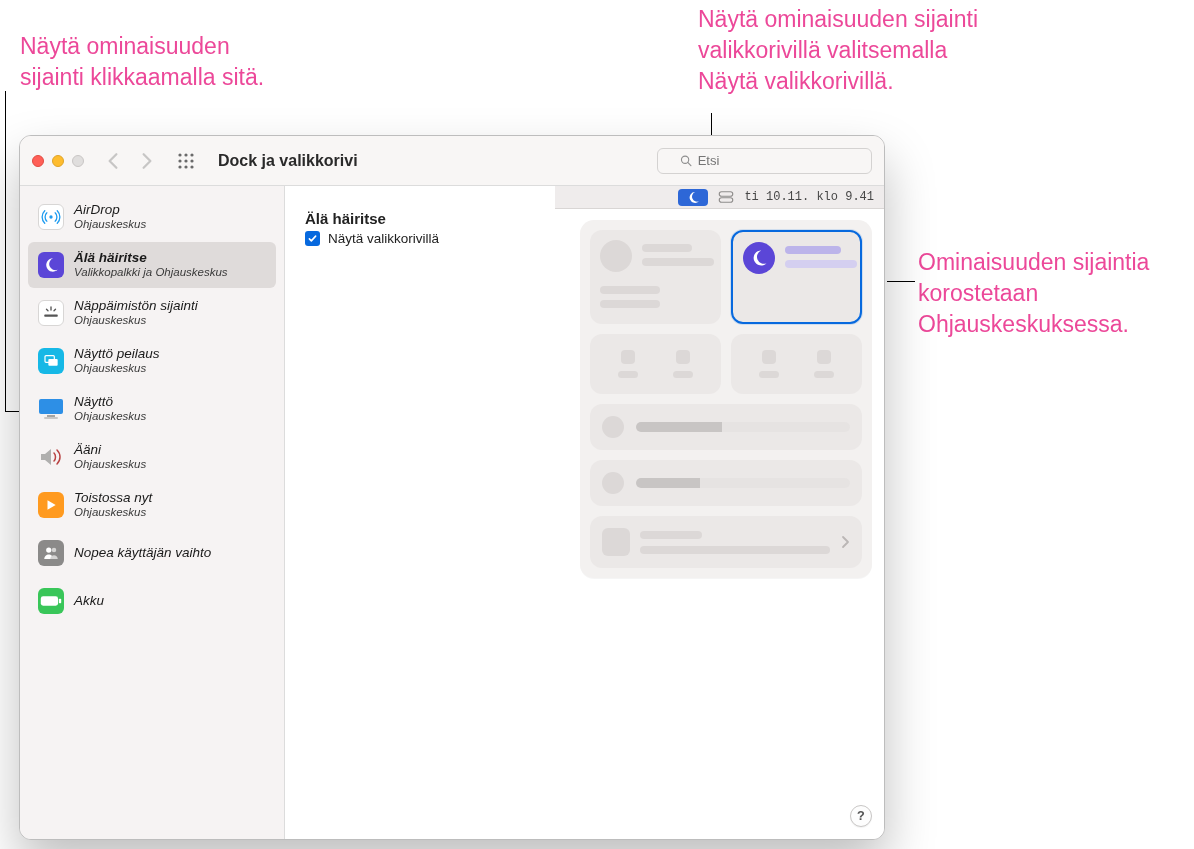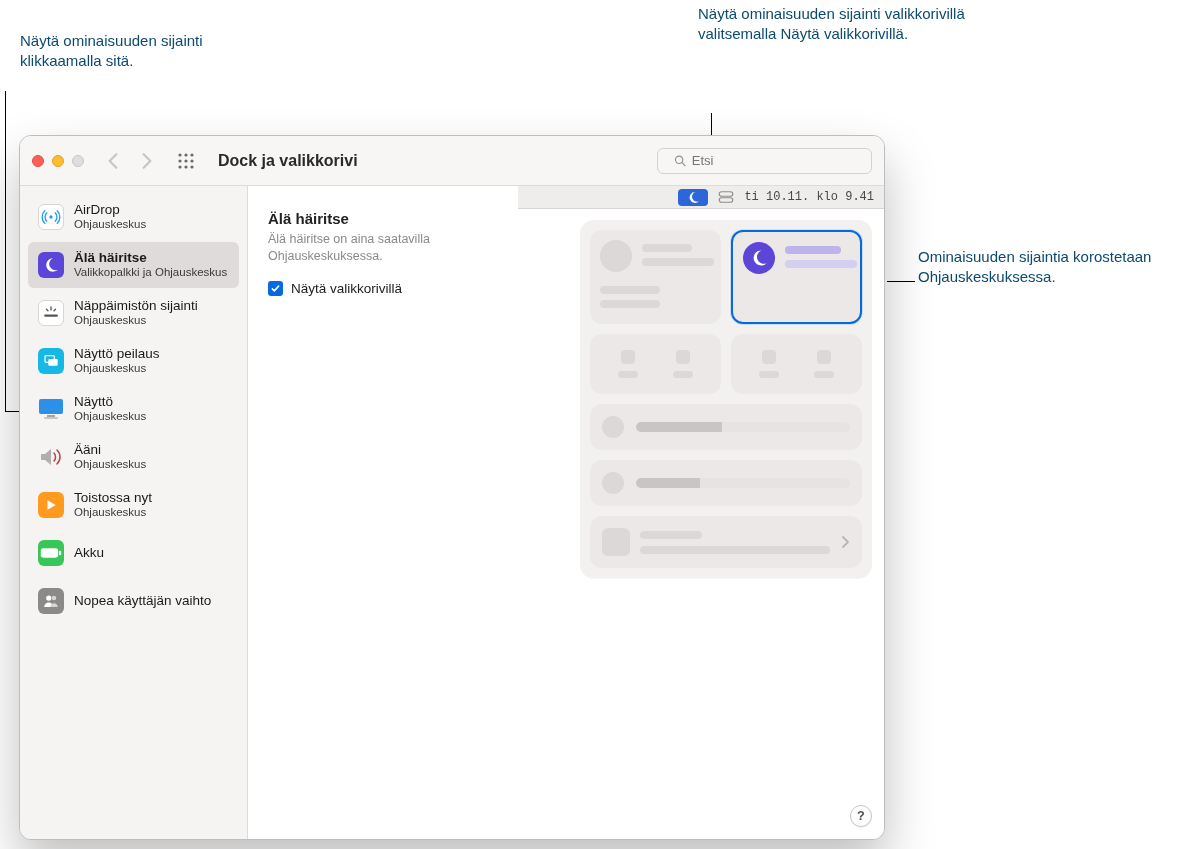--- a/index.html
+++ b/index.html
@@ -8,23 +8,23 @@
     background: #fff;
     width: 1194px;
     height: 849px;
     position: relative;
     overflow: hidden;
   }
 
   
   .callout {
     position: absolute;
-    font-size: 15px;
+    font-size: 23px;
     line-height: 1.35;
-    color: #0c4a6e;
+    color: #ec4899;
   }
   .callout-line {
     position: absolute;
     background: #000;
   }
 
   
   .window {
     position: absolute;
     left: 19px;
@@ -75,39 +75,40 @@
     color:#2a2a2a;
   }
 
   .search-wrap {
     margin-left: auto;
     width: 215px;
     height: 26px;
     border:1px solid #d4d2d1;
     border-radius: 6px;
     display:flex; align-items:center;
-    padding: 0 16px;
+    padding: 0 22px;
     gap:6px;
     background:#fff0;
   }
   .search-wrap svg { width:13px; height:13px; color:#8e8e8e; }
   .search-input {
     border:none; outline:none; background:transparent;
     font-size: 13px; color:#555; width:100%;
   }
 
   
   .body-wrap { display:flex; height:calc(100% - 50px); }
 
   .sidebar {
-    width: 228px;
+    width: 265px;
     border-right:1px solid #dcdcdc;
     overflow-y:auto;
     padding-top: 6px;
     background:#f6f3f3;
+    font-style:italic;
   }
   .sb-item {
     display:flex; align-items:center;
     gap:10px;
     padding: 4px 10px;
     margin: 2px 8px;
     border-radius:6px;
     min-height: 46px;
   }
   .sb-item.selected { background:#dfdbda; }
@@ -393,52 +394,51 @@
         </div>
         <div class="sb-text">
           <span class="sb-title">Toistossa nyt</span>
           <span class="sb-sub">Ohjauskeskus</span>
         </div>
       </div>
 
 
 
       <div class="sb-item">
-        <div class="sb-icon" style="background:#39c659;">
-          <svg viewBox="0 0 28 16" width="22" height="14">
-              <rect x="1" y="2" width="22" height="12" rx="3" fill="#fff"></rect>
-              <rect x="24" y="5" width="3" height="6" rx="1" fill="#fff"></rect>
-            </svg>
-        </div>
-        <div class="sb-text">
-          <span class="sb-title">Akku</span>
-        </div>
-      </div>
-
-      <div class="sb-item">
         <div class="sb-icon" style="background:#8b8a89;">
           <svg viewBox="0 0 24 24" width="18" height="18">
               <circle cx="9" cy="8" r="3.5" fill="#fff"></circle>
               <path d="M3 20c0-3.5 3-6 6-6s6 2.5 6 6" fill="#fff"></path>
               <circle cx="16" cy="8" r="3" fill="#d5d4d3"></circle>
               <path d="M11 20c0-3 2.5-5 5-5s5 2 5 5" fill="#d5d4d3"></path>
             </svg>
         </div>
         <div class="sb-text">
           <span class="sb-title">Nopea käyttäjän vaihto</span>
         </div>
       </div>
 
+      <div class="sb-item">
+        <div class="sb-icon" style="background:#39c659;">
+          <svg viewBox="0 0 28 16" width="22" height="14">
+              <rect x="1" y="2" width="22" height="12" rx="3" fill="#fff"></rect>
+              <rect x="24" y="5" width="3" height="6" rx="1" fill="#fff"></rect>
+            </svg>
+        </div>
+        <div class="sb-text">
+          <span class="sb-title">Akku</span>
+        </div>
+      </div>
+
     </div>
 
     <div class="content">
 
       <div class="content-left">
         <div class="detail-title">Älä häiritse</div>
-        <div class="detail-desc">Älä häiritse on aina saatavilla Ohjauskeskuksessa.</div>
         <div class="check-row">
           <div class="checkbox">
             <svg viewBox="0 0 14 14">
                 <path d="M3 7.5l2.5 2.5L11 4" fill="none" stroke="#fff" stroke-width="2" stroke-linecap="round" stroke-linejoin="round"></path>
               </svg>
           </div>
           <span class="check-label">Näytä valikkorivillä</span>
         </div>
       </div>
 

